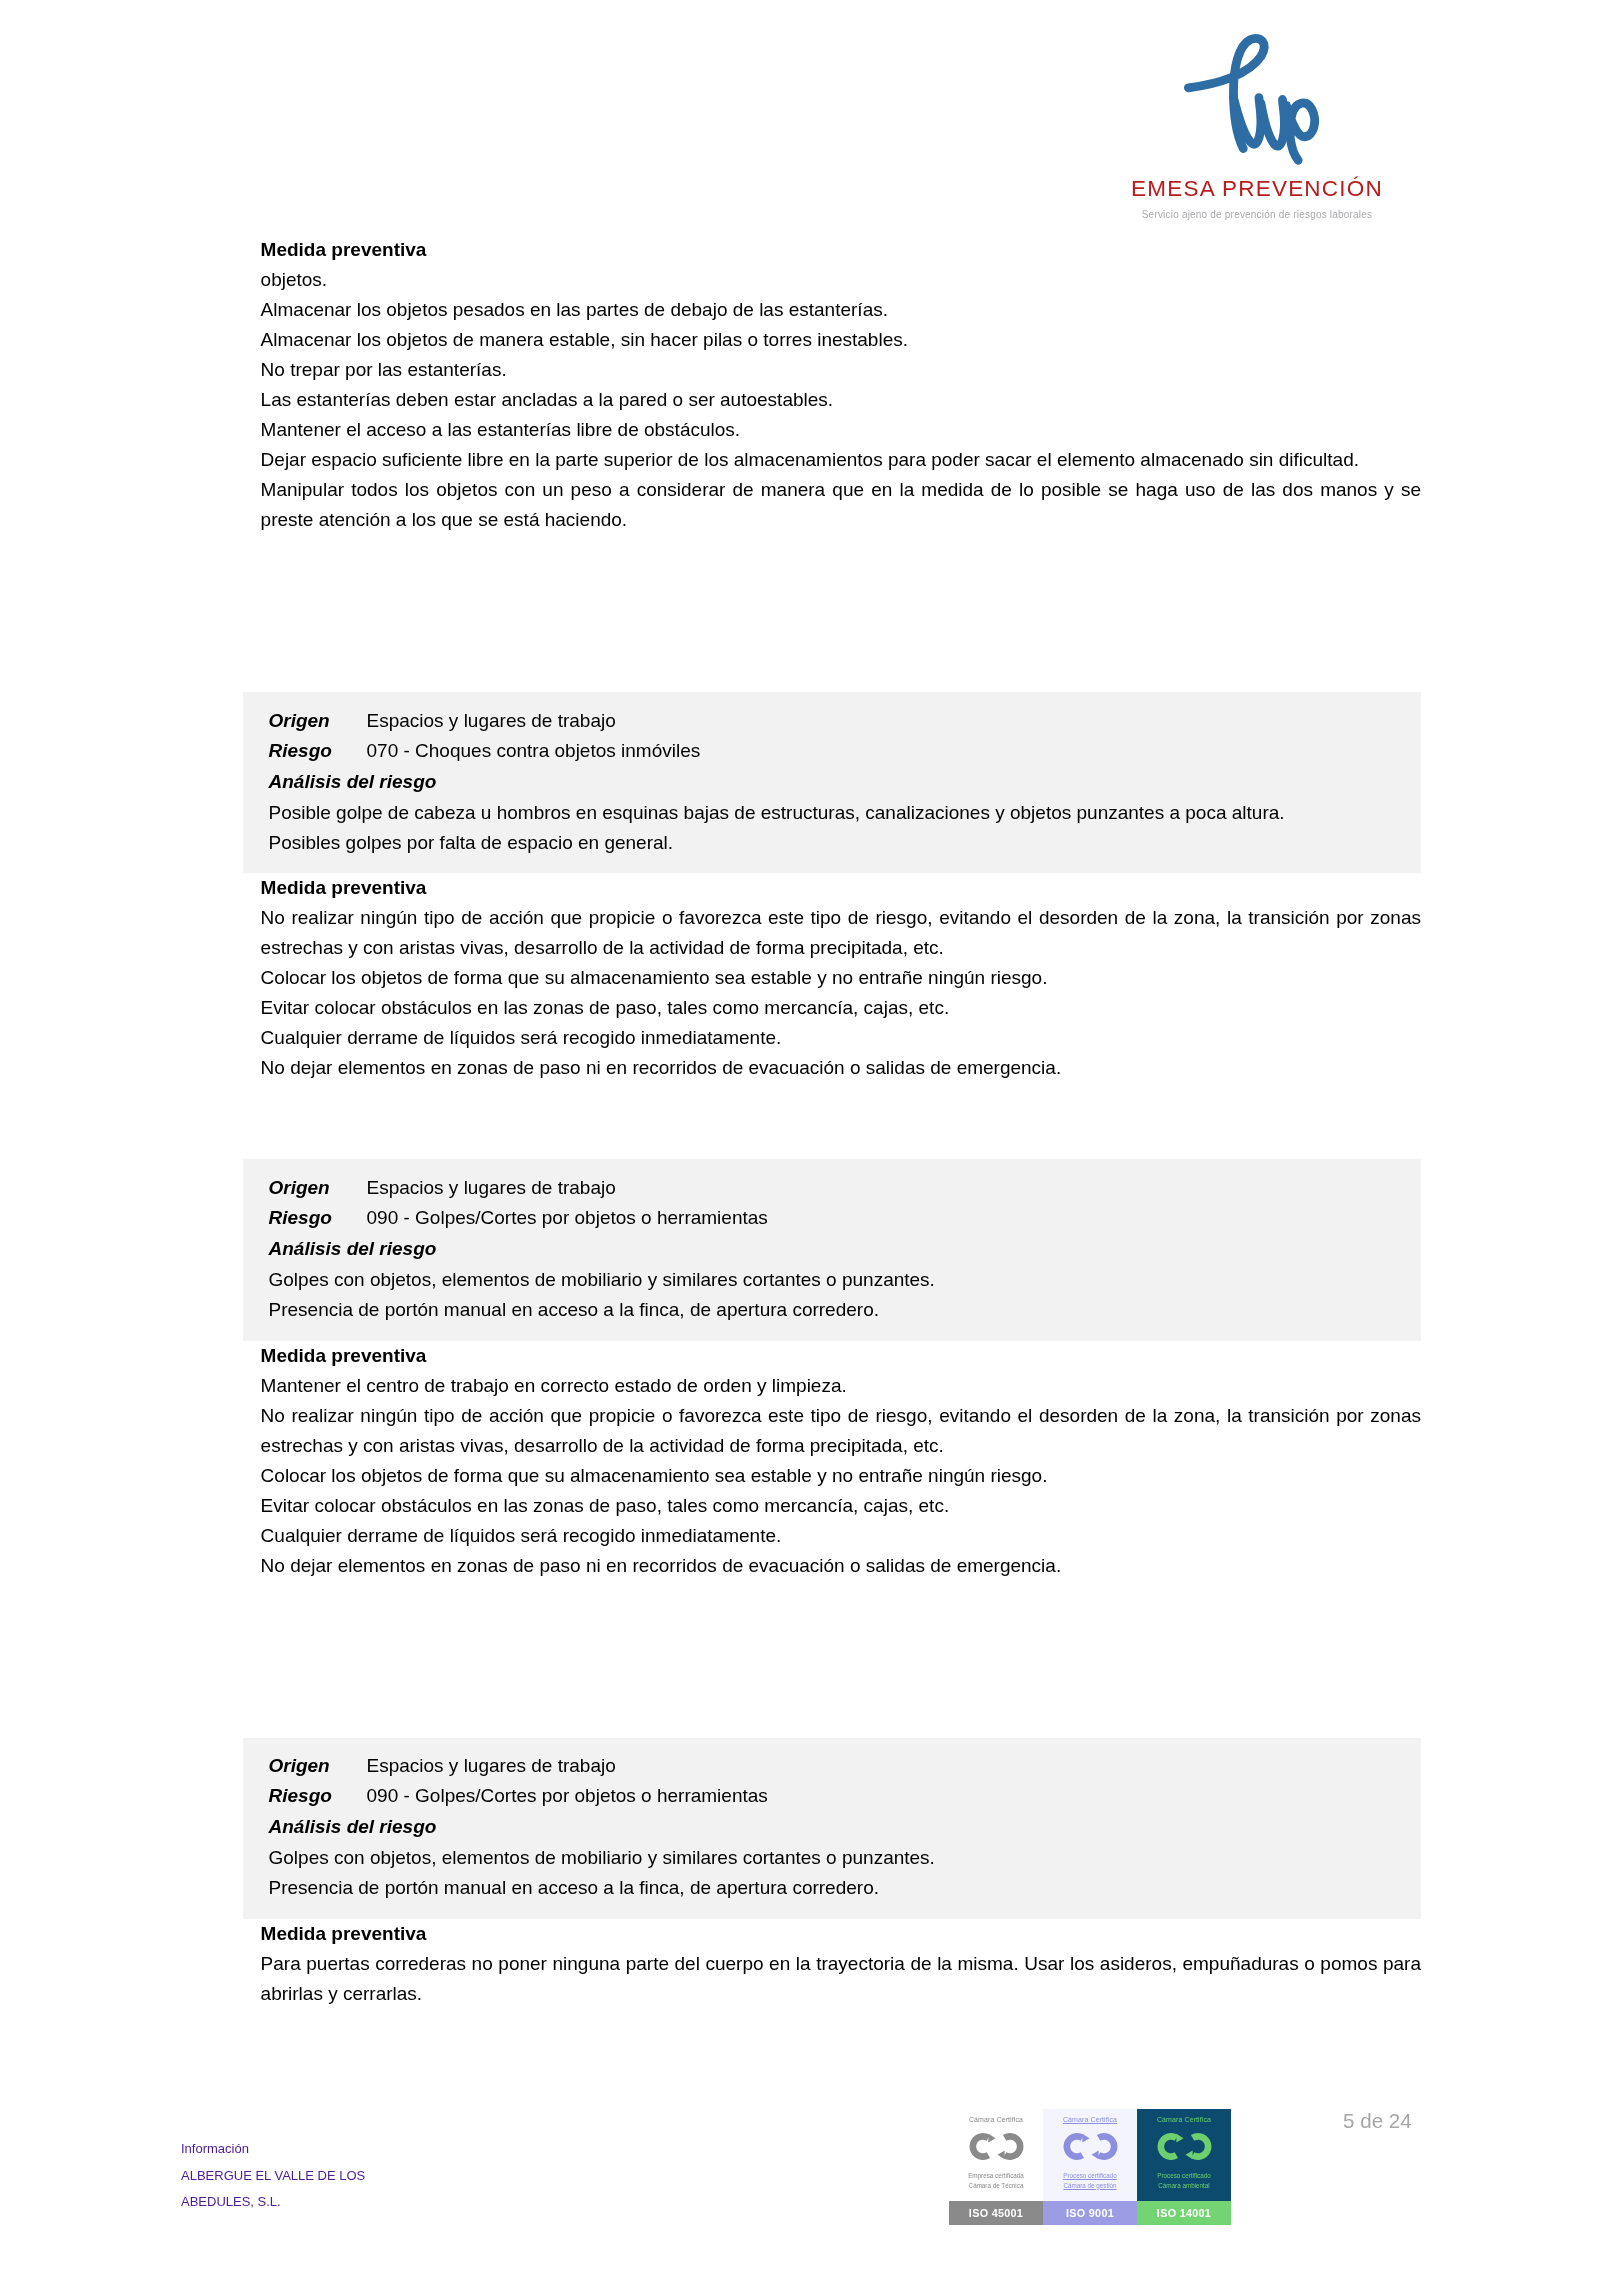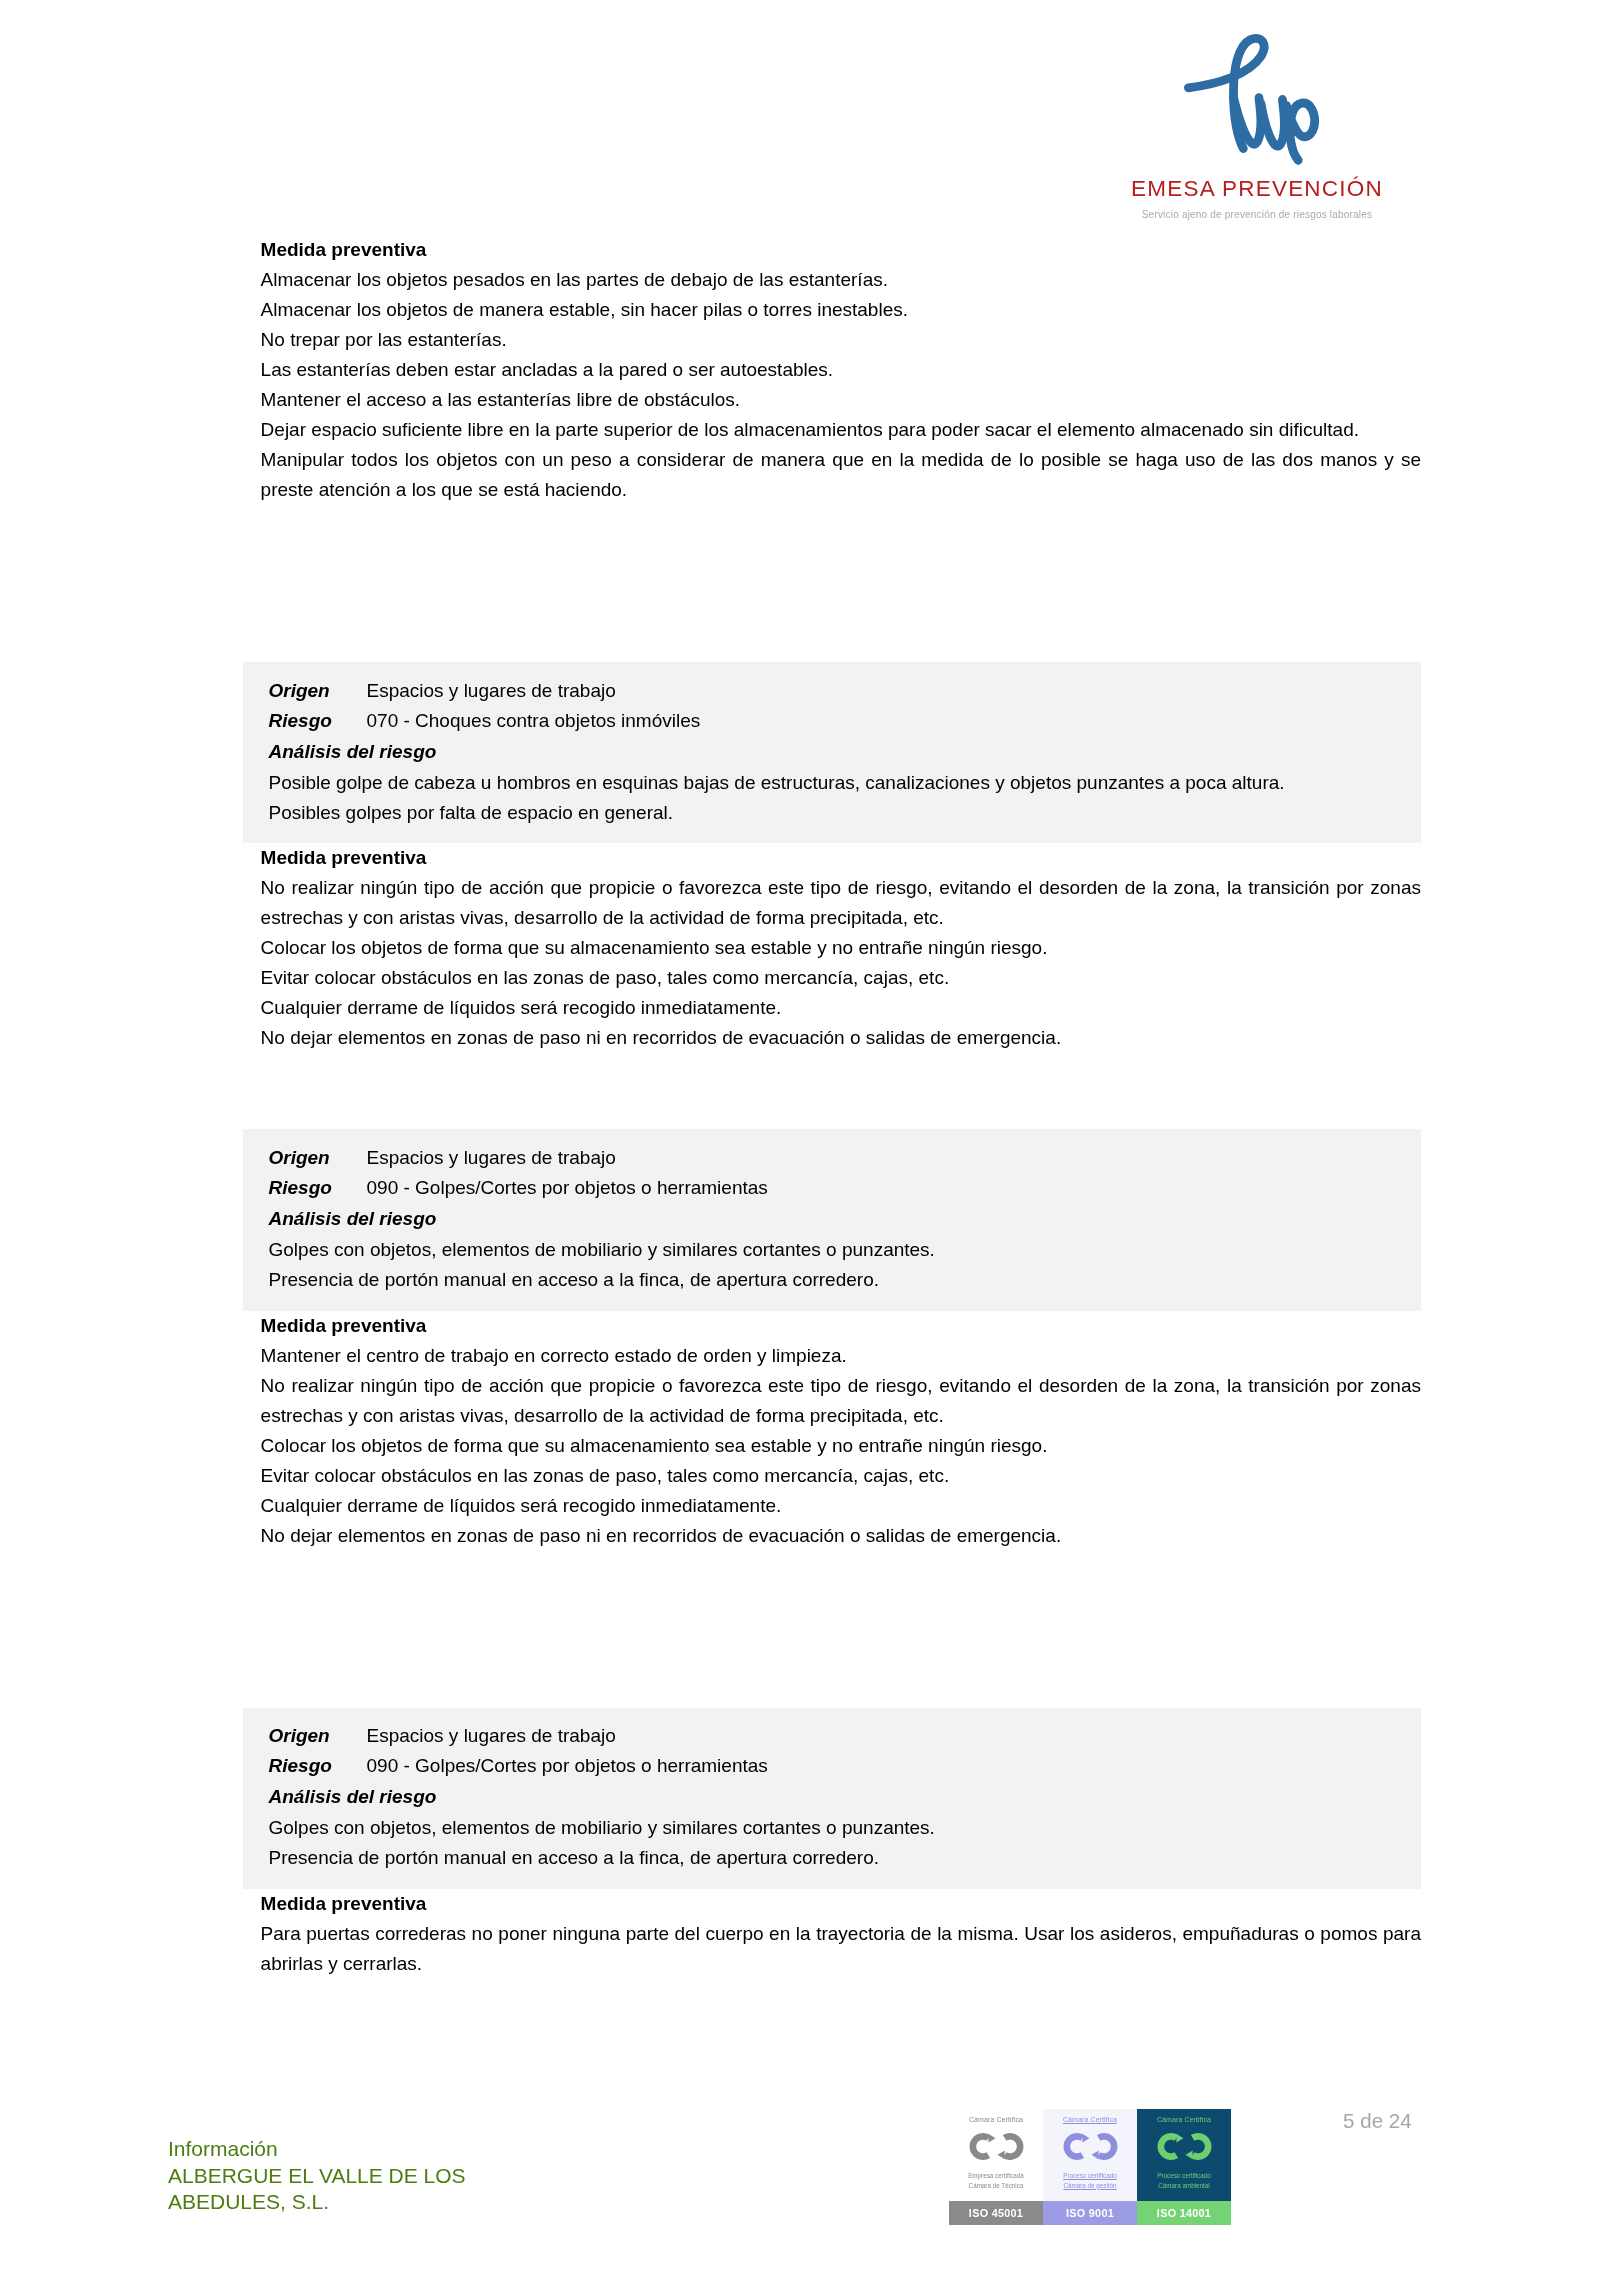--- a/index.html
+++ b/index.html
@@ -122,25 +122,25 @@
   
   .footer {
     position: absolute;
     left: 0;
     top: 2107px;
     width: 1620px;
     height: 186px;
   }
   .footer-info {
     position: absolute;
-    left: 168px;
+    left: 181px;
     top: 29px;
-    font-size: 21px;
+    font-size: 13px;
     line-height: 26.5px;
-    color: #4d7c0f;
+    color: #4c1d95;
     width: 412px;
   }
   .footer-page {
     position: absolute;
     left: 1343px;
     top: 2px;
     font-size: 20.6px;
     color: #a6a6a6;
   }
   .cert-row {
@@ -218,20 +218,21 @@
       </g>
     </svg>
     <div class="logo-title">EMESA PREVENCIÓN</div>
     <div class="logo-sub">Servicio ajeno de prevención de riesgos laborales</div>
   </div>
 
   <div class="content">
 
     <div class="mp-block">
       <div class="sec-head">Medida preventiva</div>
+      <div class="line">objetos.</div>
       <div class="line">Almacenar los objetos pesados en las partes de debajo de las estanterías.</div>
       <div class="line">Almacenar los objetos de manera estable, sin hacer pilas o torres inestables.</div>
       <div class="line">No trepar por las estanterías.</div>
       <div class="line">Las estanterías deben estar ancladas a la pared o ser autoestables.</div>
       <div class="line">Mantener el acceso a las estanterías libre de obstáculos.</div>
       <div class="para-just">Dejar espacio suficiente libre en la parte superior de los almacenamientos para poder sacar el elemento almacenado sin dificultad.</div>
       <div class="para-just">Manipular todos los objetos con un peso a considerar de manera que en la medida de lo posible se haga uso de las dos manos y se preste atención a los que se está haciendo.</div>
     </div>
 
     <div class="spacer-xl"></div>

